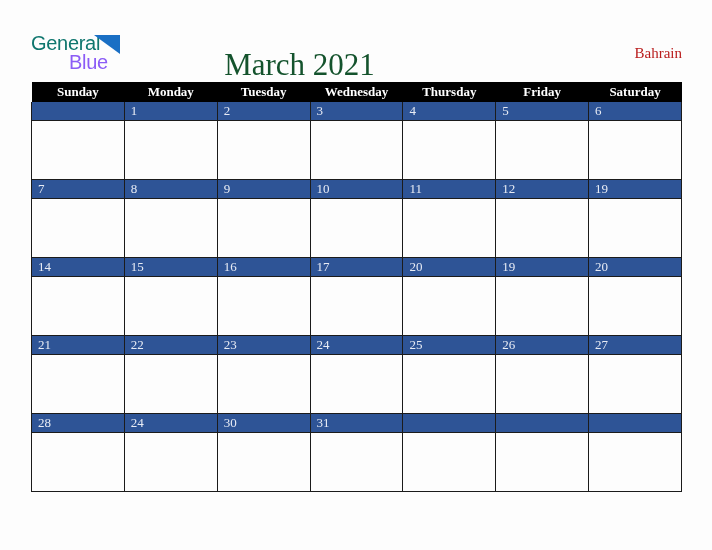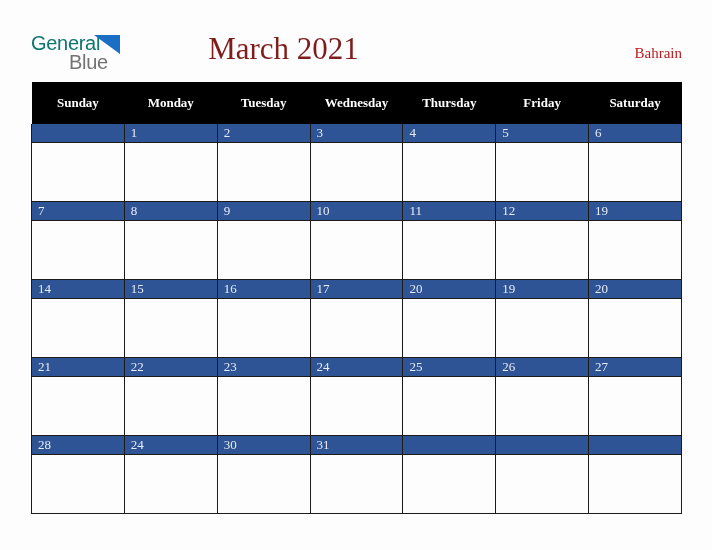--- a/index.html
+++ b/index.html
@@ -50,37 +50,37 @@
     width: 26px;
     height: 19px;
   }
   #logo-blue {
     position: absolute;
     left: 38px;
     top: 19px;
     font-family: "Liberation Sans", sans-serif;
     font-size: 20px;
     line-height: 22px;
-    color: #737373;
+    color: #8b5cf6;
     letter-spacing: -0.3px;
   }
 
   
   #calendar-title {
     position: absolute;
     left: 0;
     top: 30px;
     width: 567px;
     text-align: center;
     font-family: "Liberation Serif", serif;
     font-size: 31px;
     line-height: 38px;
-    color: #7f1d1d;
+    color: #14532d;
     font-weight: normal;
-    margin: 0;
+    margin: 16px;
   }
 
   
   #calendar-locale {
     position: absolute;
     right: 30px;
     top: 44px;
     font-family: "Liberation Serif", serif;
     font-size: 15px;
     line-height: 18px;
@@ -96,21 +96,21 @@
     border-collapse: collapse;
     table-layout: fixed;
   }
   #calendar-table th {
     background: #000000;
     color: #ffffff;
     font-family: "Liberation Serif", serif;
     font-size: 13px;
     font-weight: bold;
     height: 20px;
-    padding: 11px;
+    padding: 0;
     text-align: center;
     border: none;
   }
   #calendar-table td {
     padding: 0;
     vertical-align: top;
     border-left: 1px solid #1b1b1b;
     border-right: 1px solid #1b1b1b;
     border-bottom: 1px solid #1b1b1b;
     background: #fdfdfd;

